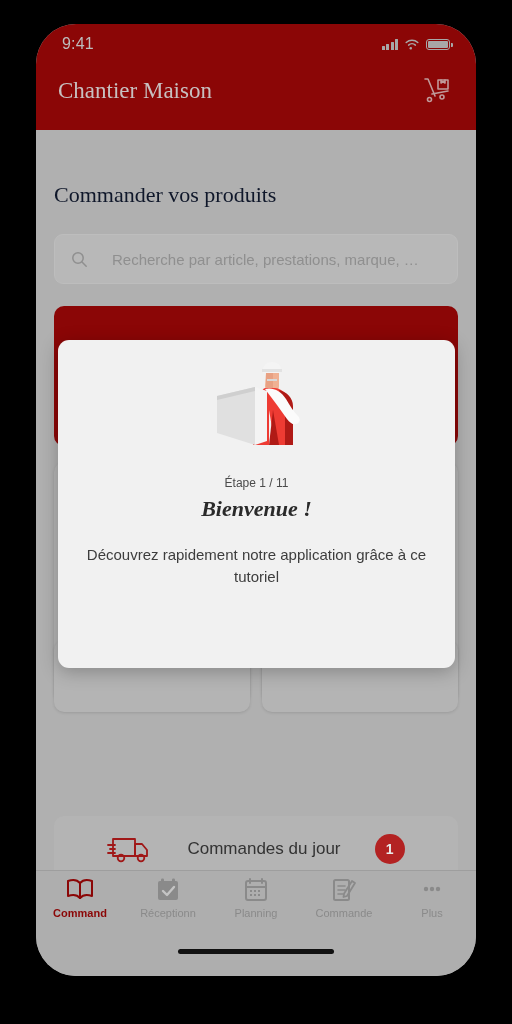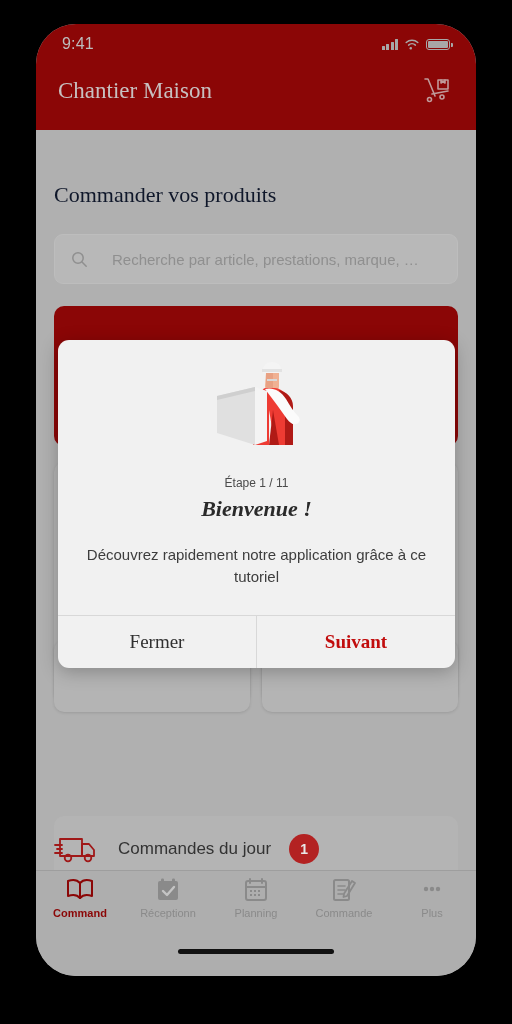--- a/index.html
+++ b/index.html
@@ -86,21 +86,21 @@
   }
   .ghost-a { top:332px; width:196px; height:240px; }
   .ghost-b { top:332px; left:226px; width:196px; height:240px; }
   .ghost-c { top:510px; width:196px; height:72px; }
   .ghost-d { top:510px; left:226px; width:196px; height:72px; }
 
   .orders-card {
     position:absolute; left:18px; top:686px;
     width:404px; height:66px;
     background:#b4b4b4; border-radius:10px;
-    display:flex; align-items:center; justify-content:flex-start; gap:18px;
+    display:flex; align-items:center; justify-content:center; gap:34px;
   }
   .orders-label { font-size:17px; color:#333; }
   .orders-badge {
     width:30px; height:30px; border-radius:50%;
     background:#b32222; color:#e8e8e8;
     display:flex; align-items:center; justify-content:center;
     font-size:14px; font-weight:bold;
   }
 
   
@@ -301,18 +301,14 @@
           <path d="M62 57l-1 6 10 4 3-9z" fill="#f0b193"></path>
           <path d="M24 38l38-9v58l-38-12z" fill="#e0e0e0"></path>
           <path d="M62 29l12 4v50l-12 4z" fill="#f4f4f4"></path>
           <path d="M24 38l38-9v4l-38 9z" fill="#cfcfcf"></path>
         </svg>
       </div>
       <div class="step">Étape 1 / 11</div>
       <div class="m-title">Bienvenue !</div>
       <div class="m-desc">Découvrez rapidement notre application grâce à ce tutoriel</div>
     </div>
-    <div class="modal-actions">
-      <div class="m-btn">Fermer</div>
-      <div class="m-btn primary">Suivant</div>
-    </div>
   </div>
 </div>
 
 </body></html>

